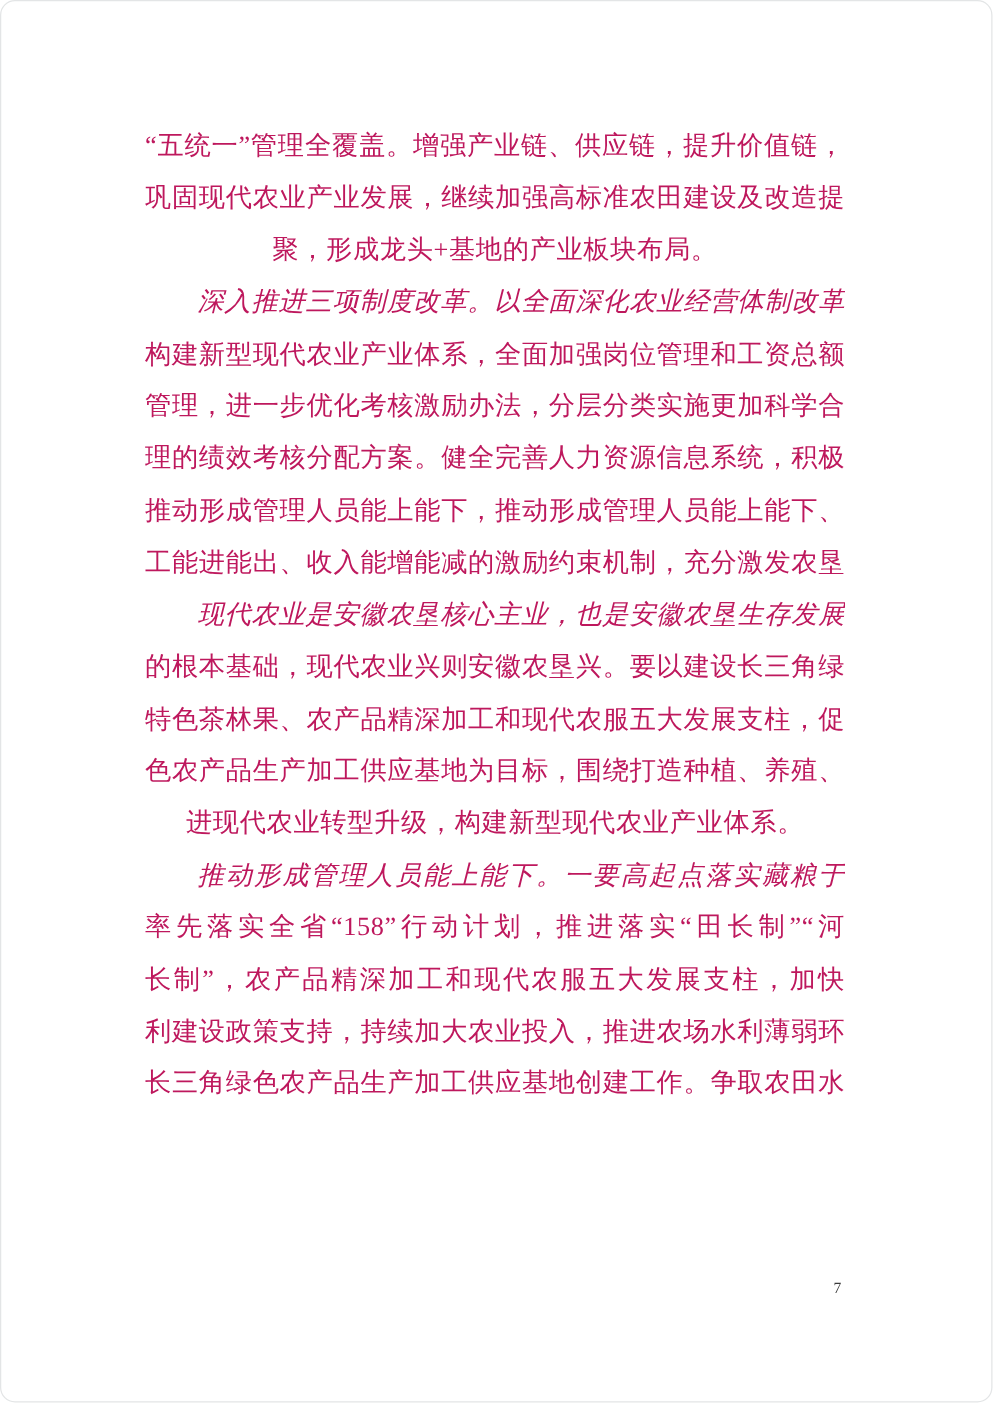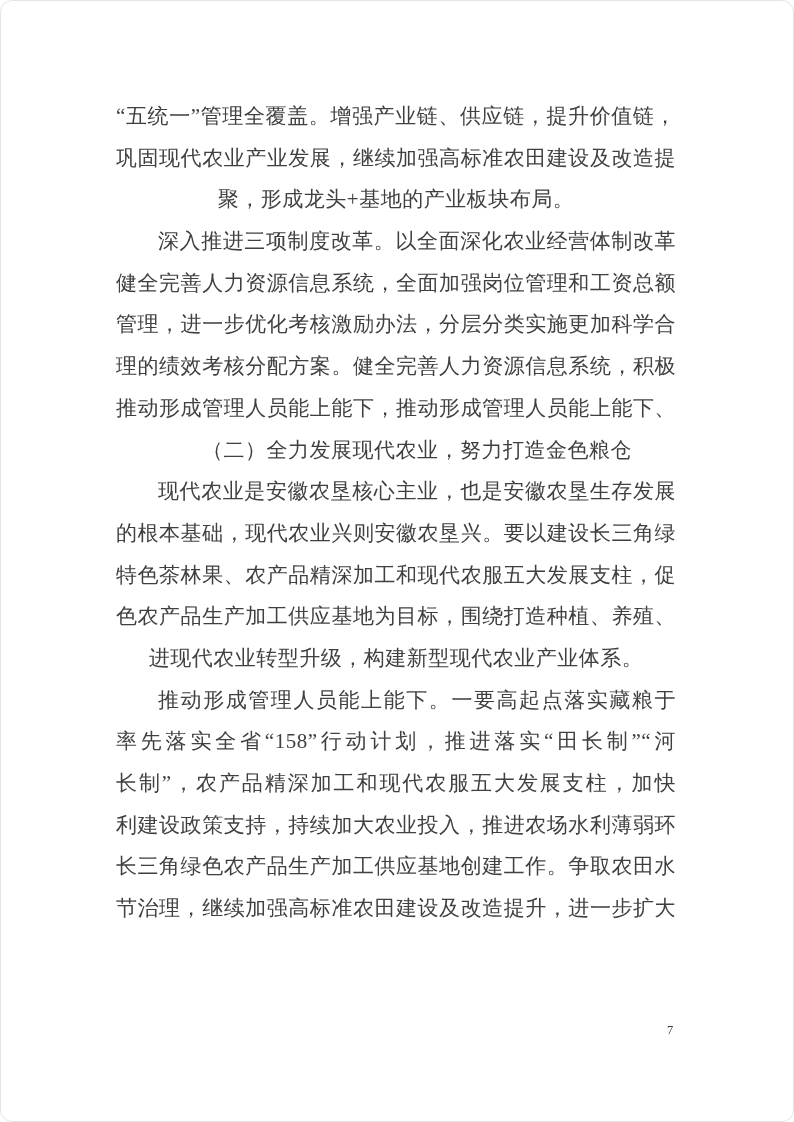--- a/index.html
+++ b/index.html
@@ -17,39 +17,40 @@
     background: #ffffff;
     border: 1px solid #e3e5e6;
     border-radius: 12px;
     overflow: hidden;
   }
   .doc-body {
     position: absolute;
     left: 115px;
     top: 95px;
     width: 560px;
-    color: #404040;
+    color: #be185d;
     font-size: 21px;
     line-height: 41.7px;
     letter-spacing: 0.5px;
   }
   .text-line {
     height: 41.7px;
     white-space: nowrap;
     text-align: center;
   }
   .text-line.fill {
     white-space: normal;
     text-align: justify;
     text-align-last: justify;
     text-justify: inter-character;
     overflow: hidden;
   }
   .text-line.indent {
     text-indent: 42px;
+    font-style: italic;
   }
   .page-footer {
     position: absolute;
     left: 655px;
     top: 1020px;
     width: 28px;
     text-align: center;
     font-size: 12.5px;
     line-height: 18px;
     color: #3a3a3a;
@@ -58,33 +59,32 @@
 </head>
 <body>
 
 <div class="page">
 
   <div class="doc-body">
     <div class="text-line fill">“五统一”管理全覆盖。增强产业链、供应链，提升价值链，</div>
     <div class="text-line fill">巩固现代农业产业发展，继续加强高标准农田建设及改造提升</div>
     <div class="text-line">聚，形成龙头+基地的产业板块布局。</div>
     <div class="text-line indent fill">深入推进三项制度改革。以全面深化农业经营体制改革</div>
-    <div class="text-line fill">健全完善人力资源信息系统，全面加强岗位管理和工资总额</div>
+    <div class="text-line fill">构建新型现代农业产业体系，全面加强岗位管理和工资总额</div>
     <div class="text-line fill">管理，进一步优化考核激励办法，分层分类实施更加科学合</div>
     <div class="text-line fill">理的绩效考核分配方案。健全完善人力资源信息系统，积极</div>
     <div class="text-line fill">推动形成管理人员能上能下，推动形成管理人员能上能下、员</div>
-    <div class="text-line indent">（二）全力发展现代农业，努力打造金色粮仓</div>
+    <div class="text-line fill">工能进能出、收入能增能减的激励约束机制，充分激发农垦</div>
     <div class="text-line indent fill">现代农业是安徽农垦核心主业，也是安徽农垦生存发展</div>
     <div class="text-line fill">的根本基础，现代农业兴则安徽农垦兴。要以建设长三角绿</div>
     <div class="text-line fill">特色茶林果、农产品精深加工和现代农服五大发展支柱，促</div>
     <div class="text-line fill">色农产品生产加工供应基地为目标，围绕打造种植、养殖、</div>
     <div class="text-line">进现代农业转型升级，构建新型现代农业产业体系。</div>
     <div class="text-line indent fill">推动形成管理人员能上能下。一要高起点落实藏粮于地。</div>
     <div class="text-line fill">率先落实全省“158”行动计划，推进落实“田长制”“河</div>
     <div class="text-line fill">长制”，农产品精深加工和现代农服五大发展支柱，加快</div>
     <div class="text-line fill">利建设政策支持，持续加大农业投入，推进农场水利薄弱环</div>
     <div class="text-line fill">长三角绿色农产品生产加工供应基地创建工作。争取农田水</div>
-    <div class="text-line fill">节治理，继续加强高标准农田建设及改造提升，进一步扩大</div>
   </div>
 
   <div class="page-footer">7</div>
 
 </div>
 
 </body></html>

